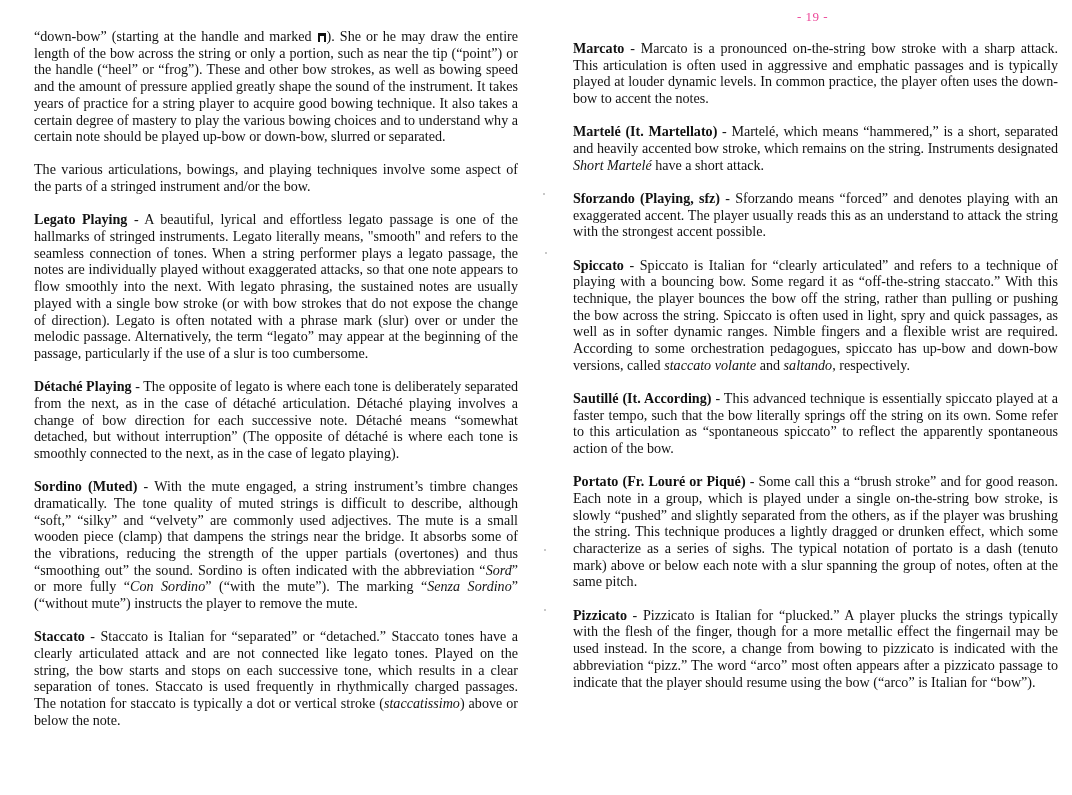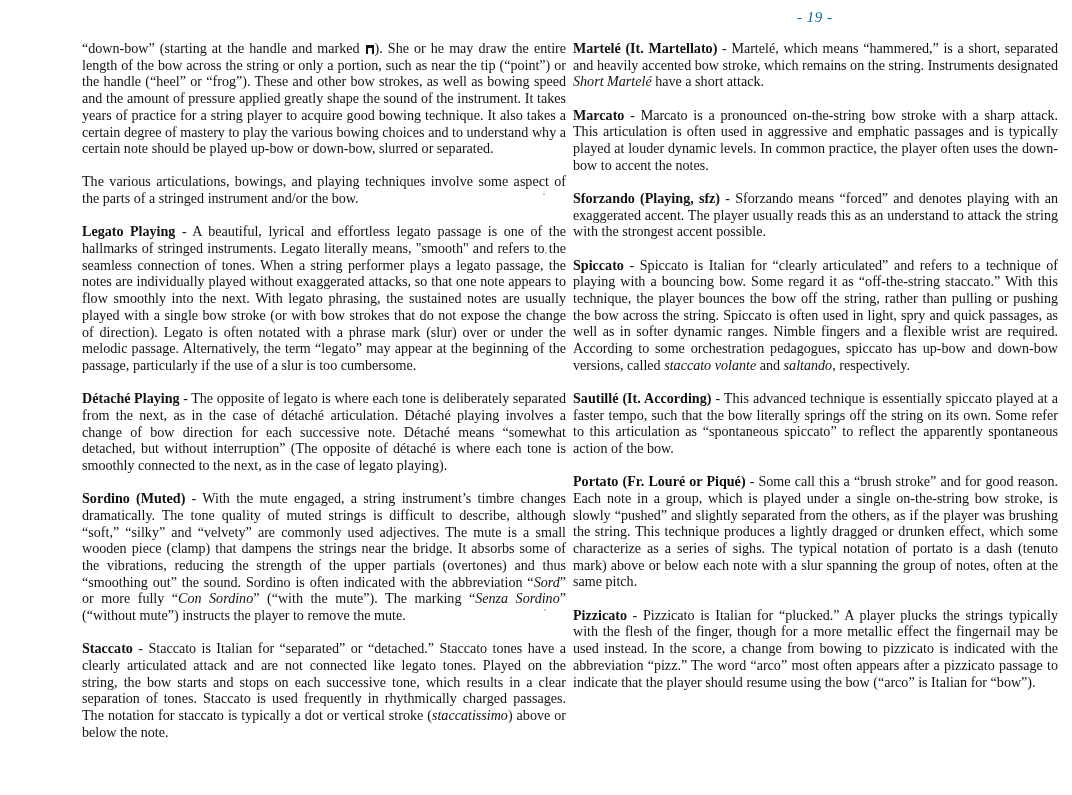--- a/index.html
+++ b/index.html
@@ -12,36 +12,34 @@
     height: 795px;
     position: relative;
     overflow: hidden;
     font-family: "Liberation Serif", "DejaVu Serif", serif;
     color: #111111;
   }
   .page-number {
     position: absolute;
     top: 9px;
     left: 797px;
-    font-size: 15px;
+    font-size: 13px;
     letter-spacing: 0.5px;
-    color: #0369a1;
-    font-style: italic;
+    color: #ec4899;
   }
   .col {
     position: absolute;
     font-size: 14.1px;
     line-height: 16.7px;
     text-align: justify;
   }
   .col-left {
     left: 34px;
-    top: 40px;
+    top: 28px;
     width: 484px;
-    margin-left: 48px;
   }
   .col-right {
     left: 573px;
     top: 40px;
     width: 485px;
   }
   .para {
     margin: 0 0 16.5px 0;
   }
   .term {
@@ -86,23 +84,23 @@
   <p class="para"><span class="term">Legato Playing</span><span> - A beautiful, lyrical and effortless legato passage is one of the hallmarks of stringed instruments. Legato literally means, "smooth" and refers to the seamless connection of tones. When a string performer plays a legato passage, the notes are individually played without exaggerated attacks, so that one note appears to flow smoothly into the next. With legato phrasing, the sustained notes are usually played with a single bow stroke (or with bow strokes that do not expose the change of direction). Legato is often notated with a phrase mark (slur) over or under the melodic passage. Alternatively, the term “legato” may appear at the beginning of the passage, particularly if the use of a slur is too cumbersome.</span></p>
 
   <p class="para"><span class="term">Détaché Playing</span><span> - The opposite of legato is where each tone is deliberately separated from the next, as in the case of détaché articulation. Détaché playing involves a change of bow direction for each successive note. Détaché means “somewhat detached, but without interruption” (The opposite of détaché is where each tone is smoothly connected to the next, as in the case of legato playing).</span></p>
 
   <p class="para"><span class="term">Sordino (Muted)</span><span> - With the mute engaged, a string instrument’s timbre changes dramatically. The tone quality of muted strings is difficult to describe, although “soft,” “silky” and “velvety” are commonly used adjectives. The mute is a small wooden piece (clamp) that dampens the strings near the bridge. It absorbs some of the vibrations, reducing the strength of the upper partials (overtones) and thus “smoothing out” the sound. Sordino is often indicated with the abbreviation “</span><span class="it">Sord</span><span>” or more fully “</span><span class="it">Con Sordino</span><span>” (“with the mute”). The marking “</span><span class="it">Senza Sordino</span><span>” (“without mute”) instructs the player to remove the mute.</span></p>
 
   <p class="para"><span class="term">Staccato</span><span> - Staccato is Italian for “separated” or “detached.” Staccato tones have a clearly articulated attack and are not connected like legato tones. Played on the string, the bow starts and stops on each successive tone, which results in a clear separation of tones. Staccato is used frequently in rhythmically charged passages. The notation for staccato is typically a dot or vertical stroke (</span><span class="it">staccatissimo</span><span>) above or below the note.</span></p>
 </div>
 
 <div class="col col-right">
+  <p class="para"><span class="term">Marcato</span><span> - Marcato is a pronounced on-the-string bow stroke with a sharp attack. This articulation is often used in aggressive and emphatic passages and is typically played at louder dynamic levels. In common practice, the player often uses the down-bow to accent the notes.</span></p>
+
   <p class="para"><span class="term">Martelé (It. Martellato)</span><span> - Martelé, which means “hammered,” is a short, separated and heavily accented bow stroke, which remains on the string. Instruments designated </span><span class="it">Short Martelé</span><span> have a short attack.</span></p>
-
-  <p class="para"><span class="term">Marcato</span><span> - Marcato is a pronounced on-the-string bow stroke with a sharp attack. This articulation is often used in aggressive and emphatic passages and is typically played at louder dynamic levels. In common practice, the player often uses the down-bow to accent the notes.</span></p>
 
   <p class="para"><span class="term">Sforzando (Playing, sfz)</span><span> - Sforzando means “forced” and denotes playing with an exaggerated accent. The player usually reads this as an understand to attack the string with the strongest accent possible.</span></p>
 
   <p class="para"><span class="term">Spiccato</span><span> - Spiccato is Italian for “clearly articulated” and refers to a technique of playing with a bouncing bow. Some regard it as “off-the-string staccato.” With this technique, the player bounces the bow off the string, rather than pulling or pushing the bow across the string. Spiccato is often used in light, spry and quick passages, as well as in softer dynamic ranges. Nimble fingers and a flexible wrist are required. According to some orchestration pedagogues, spiccato has up-bow and down-bow versions, called </span><span class="it">staccato volante</span><span> and </span><span class="it">saltando</span><span>, respectively.</span></p>
 
   <p class="para"><span class="term">Sautillé (It. According)</span><span> - This advanced technique is essentially spiccato played at a faster tempo, such that the bow literally springs off the string on its own. Some refer to this articulation as “spontaneous spiccato” to reflect the apparently spontaneous action of the bow.</span></p>
 
   <p class="para"><span class="term">Portato (Fr. Louré or Piqué)</span><span> - Some call this a “brush stroke” and for good reason. Each note in a group, which is played under a single on-the-string bow stroke, is slowly “pushed” and slightly separated from the others, as if the player was brushing the string. This technique produces a lightly dragged or drunken effect, which some characterize as a series of sighs. The typical notation of portato is a dash (tenuto mark) above or below each note with a slur spanning the group of notes, often at the same pitch.</span></p>
 
   <p class="para"><span class="term">Pizzicato</span><span> - Pizzicato is Italian for “plucked.” A player plucks the strings typically with the flesh of the finger, though for a more metallic effect the fingernail may be used instead. In the score, a change from bowing to pizzicato is indicated with the abbreviation “pizz.” The word “arco” most often appears after a pizzicato passage to indicate that the player should resume using the bow (“arco” is Italian for “bow”).</span></p>

